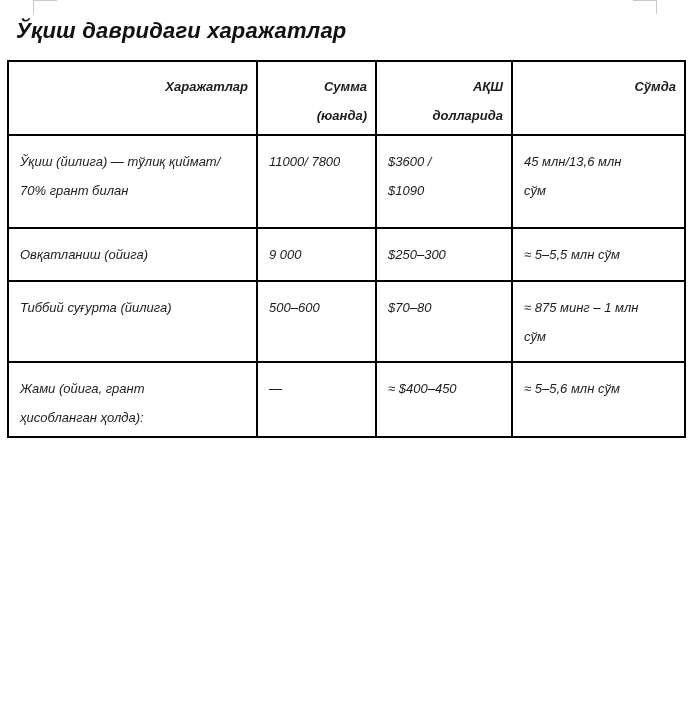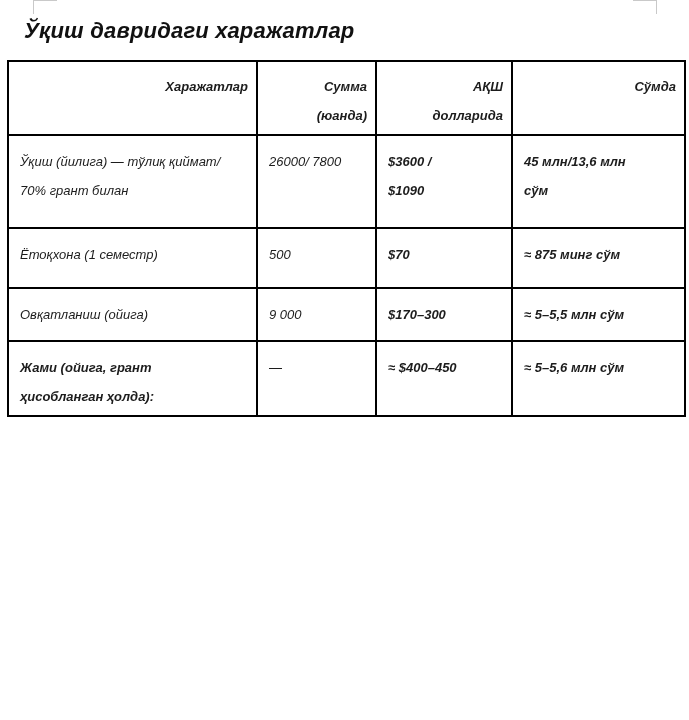--- a/index.html
+++ b/index.html
@@ -11,21 +11,21 @@
     position: relative;
     width: 689px;
     height: 720px;
     overflow: hidden;
     font-family: "Liberation Sans", sans-serif;
     color: #1c1c1c;
   }
   .doc-title {
     position: absolute;
     top: 3px;
-    left: 24px;
+    left: 16px;
     font-size: 22px;
     font-weight: bold;
     font-style: italic;
     color: #111;
     letter-spacing: 0.2px;
     white-space: nowrap;
   }
   .cropmark {
     position: absolute;
     top: 0;
@@ -58,21 +58,21 @@
     vertical-align: top;
     padding: 11px 8px 4px 11px;
     overflow: hidden;
   }
   .expenses th {
     font-weight: bold;
     text-align: right;
     padding-top: 10px;
   }
   .expenses td { font-weight: normal; text-align: left; }
-  .expenses td.bold { font-weight: bold; }
+  .expenses td.bold { font-weight: normal; }
   .expenses td span, .expenses th span {
     white-space: pre-line;
   }
   tr.r0 { height: 73px; }
   tr.r1 { height: 93px; }
   tr.r2 { height: 60px; }
   tr.r3 { height: 53px; }
   tr.r4 { height: 77px; }
   tr.r5 { height: 57px; }
   tr.r6 { height: 81px; }
@@ -100,43 +100,44 @@
       <th><span>Сумма
 (юанда)</span></th>
       <th><span>АҚШ
 долларида</span></th>
       <th><span>Сўмда</span></th>
     </tr>
 
     <tr class="r1">
       <td><span>Ўқиш (йилига) — тўлиқ қиймат/
 70% грант билан</span></td>
-      <td><span>26000/ 7800</span></td>
+      <td><span>11000/ 7800</span></td>
       <td class="bold"><span>$3600 /
 $1090</span></td>
       <td class="bold"><span>45 млн/13,6 млн
 сўм</span></td>
     </tr>
 
-    <tr class="r2">
-      <td><span>Ётоқхона (1 семестр)</span></td>
-      <td><span>500</span></td>
-      <td class="bold"><span>$70</span></td>
-      <td class="bold"><span>≈ 875 минг сўм</span></td>
-    </tr>
 
     <tr class="r3">
       <td><span>Овқатланиш (ойига)</span></td>
       <td><span>9 000</span></td>
-      <td class="bold"><span>$170–300</span></td>
+      <td class="bold"><span>$250–300</span></td>
       <td class="bold"><span>≈ 5–5,5 млн сўм</span></td>
     </tr>
 
 
 
+    <tr class="r6">
+      <td><span>Тиббий суғурта (йилига)</span></td>
+      <td><span>500–600</span></td>
+      <td class="bold"><span>$70–80</span></td>
+      <td class="bold"><span>≈ 875 минг – 1 млн
+сўм</span></td>
+    </tr>
 
 
     <tr class="r8">
       <td class="bold"><span>Жами (ойига, грант
 ҳисобланган ҳолда):</span></td>
       <td><span>—</span></td>
       <td class="bold"><span>≈ $400–450</span></td>
       <td class="bold"><span>≈ 5–5,6 млн сўм</span></td>
     </tr>
   </tbody>

